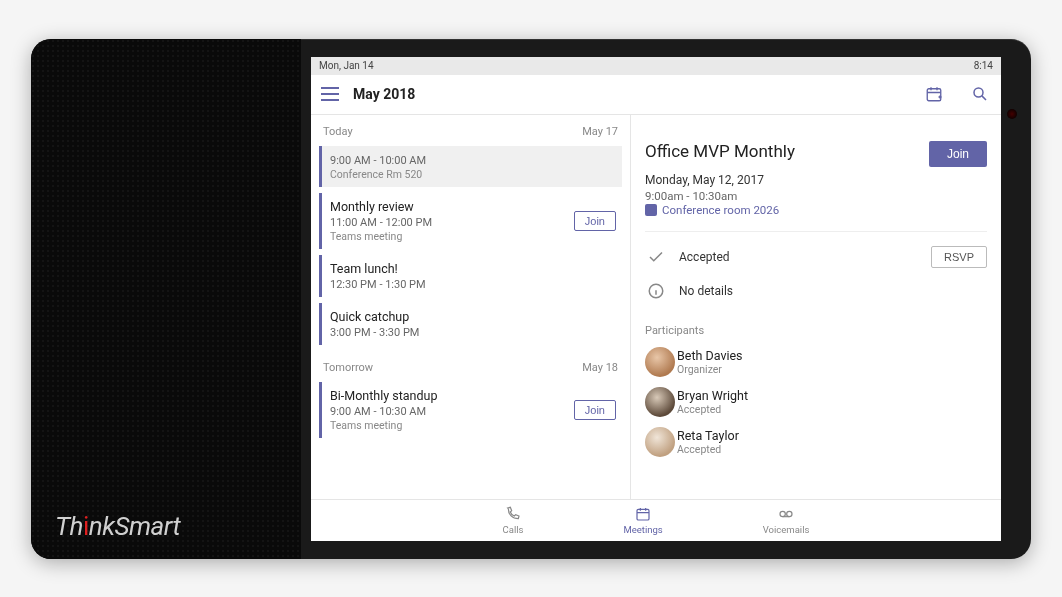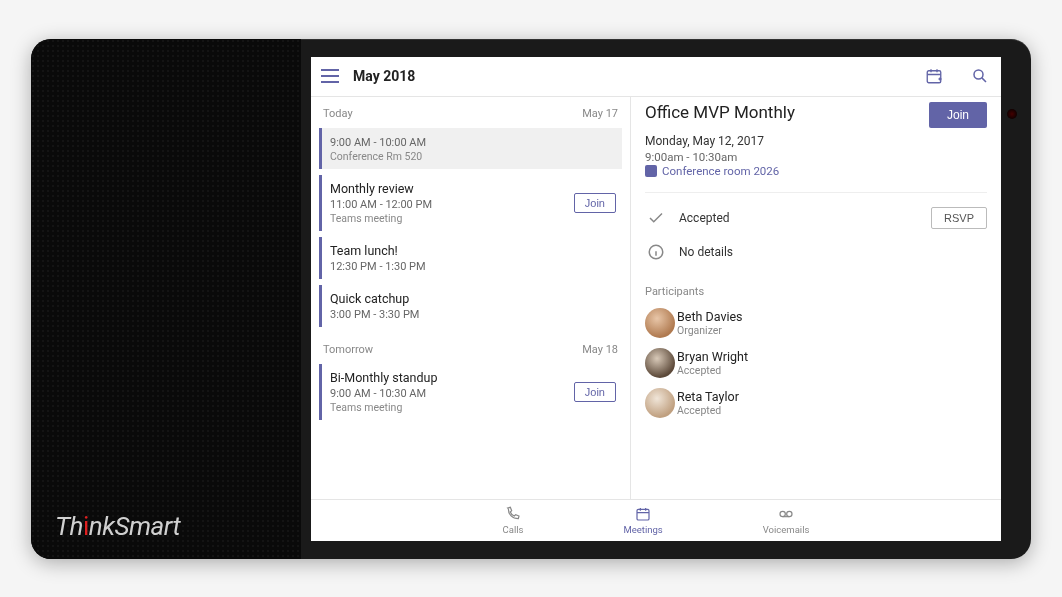--- a/index.html
+++ b/index.html
@@ -120,21 +120,21 @@
   .event .loc  { font-size: 10.5px; color: #888; margin-top: 1px; }
   .event .join-btn {
     position: absolute; right: 6px; top: 50%; transform: translateY(-50%);
     border: 1px solid #6264a7; color: #6264a7;
     background: #fff;
     padding: 3px 10px; font-size: 11px; border-radius: 2px;
     cursor: pointer;
   }
   .right-pane {
     flex: 1;
-    padding: 5px 14px;
+    padding: 26px 14px;
     overflow-y: auto;
     position: relative;
   }
   .detail-header { display:flex; justify-content: space-between; align-items: flex-start; }
   .detail-title { font-size: 17px; color: #222; font-weight: 400; }
   .join-solid {
     background: #6264a7; color: #fff; border: none;
     padding: 6px 18px; font-size: 12px; border-radius: 2px;
     cursor: pointer;
   }
@@ -178,20 +178,24 @@
 <div class="device">
   <div class="speaker-grille">
     <div class="brand">
       <span class="t">Th</span><span class="i-dot">i</span><span class="t">nkSmart</span>
     </div>
   </div>
   <div class="screen-wrap">
     <div class="camera"></div>
     <div class="screen">
 
+      <div class="status-bar">
+        <span>Mon, Jan 14</span>
+        <span>8:14</span>
+      </div>
 
       <div class="app-header">
         <div class="hamburger">
           <span></span>
             <span></span>
             <span></span>
         </div>
         <div class="app-title">May 2018</div>
         <div class="spacer"></div>
         <div class="icon-btn">

